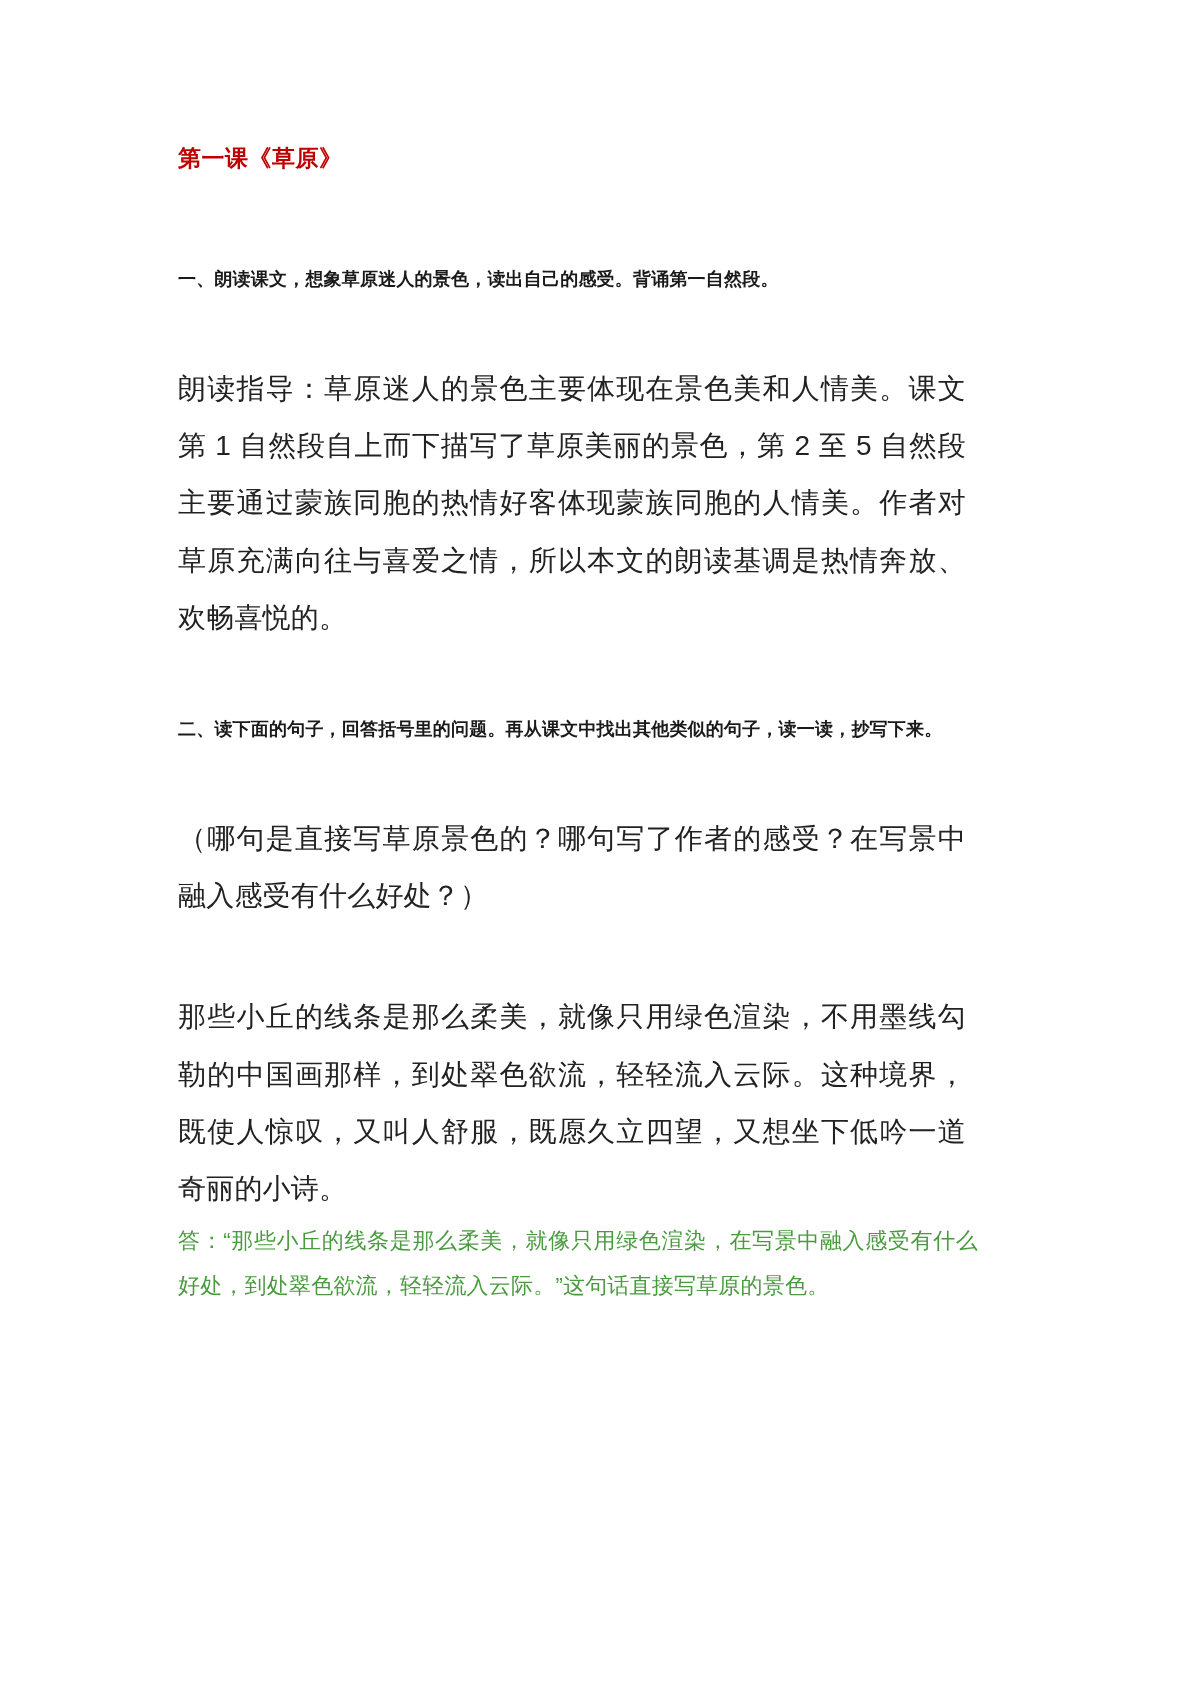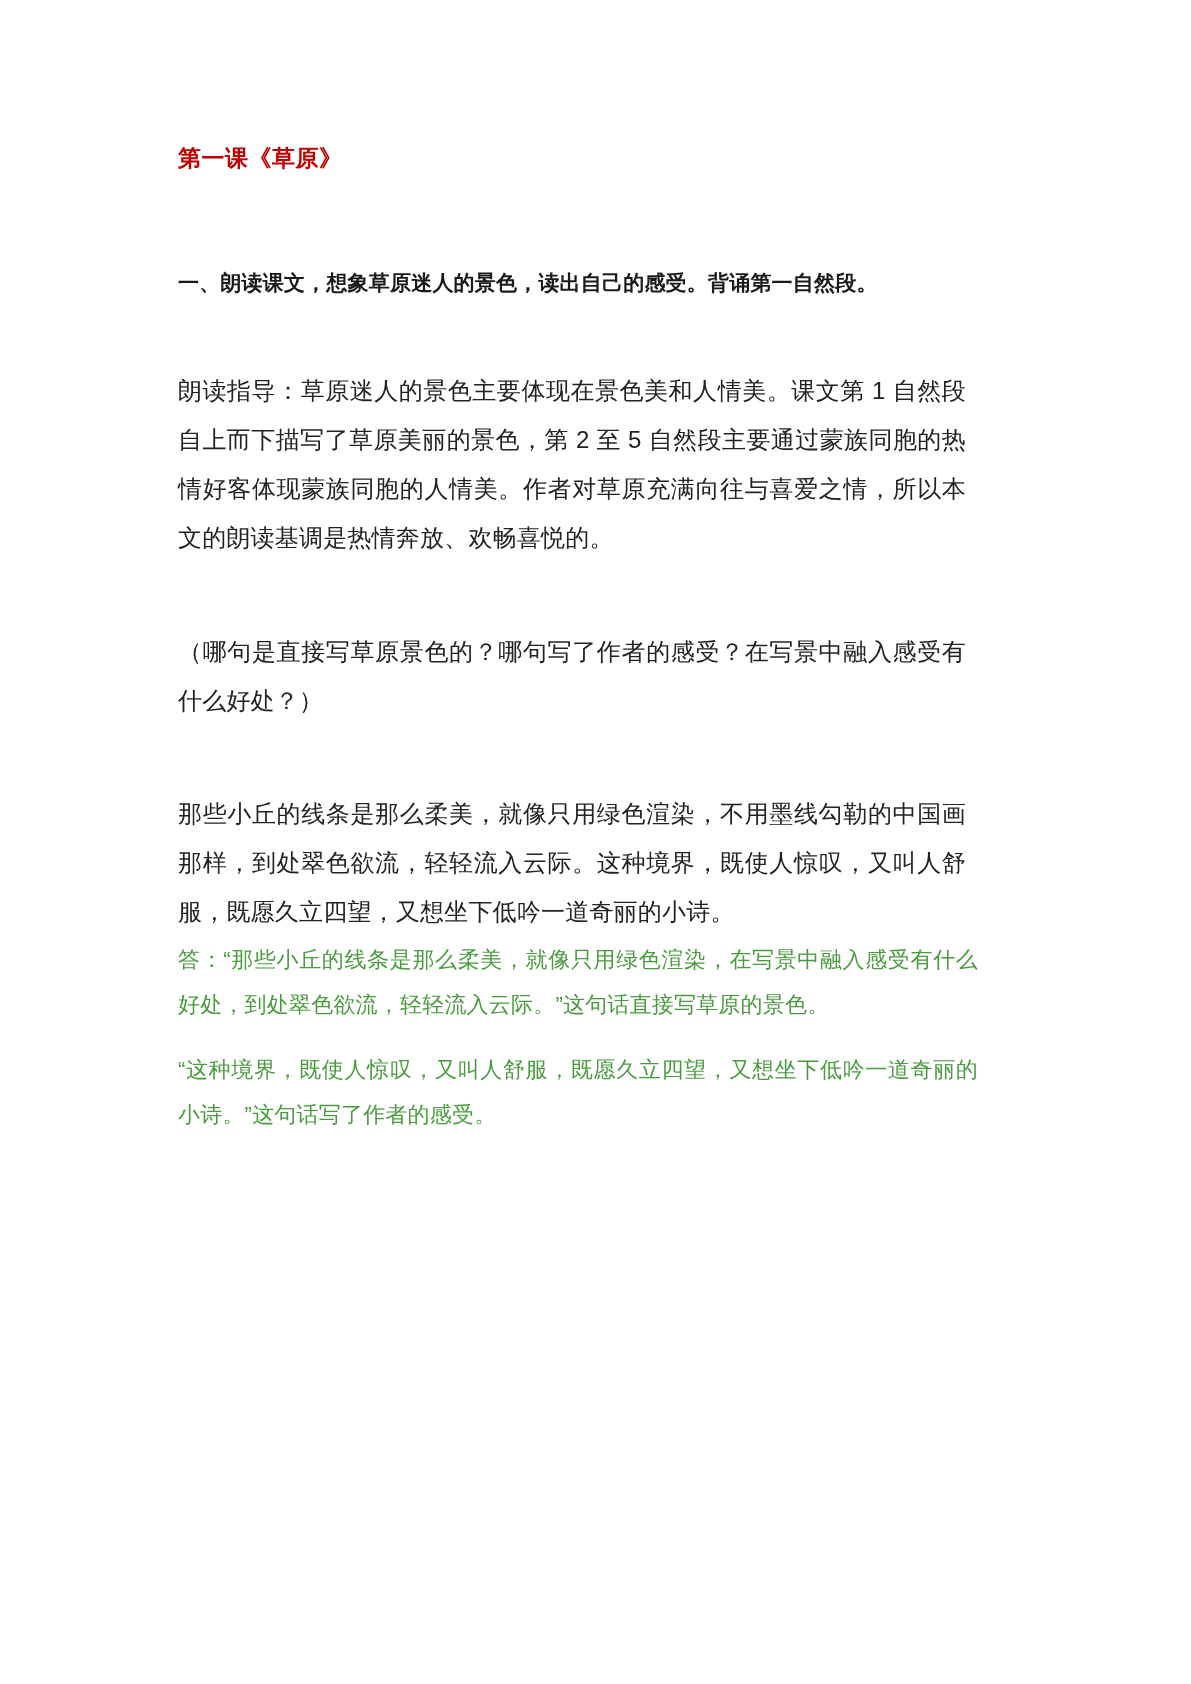--- a/index.html
+++ b/index.html
@@ -24,28 +24,28 @@
   .title {
     color: #c00000;
     font-weight: bold;
     font-size: 23px;
     letter-spacing: 0.5px;
     margin: 0 0 84px 0;
     line-height: 1.6;
   }
   .q-heading {
     font-weight: bold;
-    font-size: 21px;
+    font-size: 18px;
     color: #1a1a1a;
     line-height: 2.05;
     margin: 0 0 62px 0;
     letter-spacing: 0.2px;
   }
   .para {
-    font-size: 24px;
+    font-size: 28px;
     color: #222222;
     line-height: 2.05;
     margin: 0 12px 64px 0;
     text-align: justify;
     letter-spacing: 0.2px;
   }
   .para.tight {
     margin-bottom: 0;
   }
   .para.sub {
@@ -68,22 +68,22 @@
 <body>
 
 <div class="page">
 
   <h1 class="title">第一课《草原》</h1>
 
   <p class="q-heading">一、朗读课文，想象草原迷人的景色，读出自己的感受。背诵第一自然段。</p>
 
   <p class="para">朗读指导：草原迷人的景色主要体现在景色美和人情美。课文第 1 自然段自上而下描写了草原美丽的景色，第 2 至 5 自然段主要通过蒙族同胞的热情好客体现蒙族同胞的人情美。作者对草原充满向往与喜爱之情，所以本文的朗读基调是热情奔放、欢畅喜悦的。</p>
 
+  <p class="q-heading">二、读下面的句子，回答括号里的问题。再从课文中找出其他类似的句子，读一读，抄写下来。</p>
 
   <p class="para sub">（哪句是直接写草原景色的？哪句写了作者的感受？在写景中融入感受有什么好处？）</p>
 
   <p class="para tight">那些小丘的线条是那么柔美，就像只用绿色渲染，不用墨线勾勒的中国画那样，到处翠色欲流，轻轻流入云际。这种境界，既使人惊叹，又叫人舒服，既愿久立四望，又想坐下低吟一道奇丽的小诗。</p>
 
   <p class="answer">答：“那些小丘的线条是那么柔美，就像只用绿色渲染，在写景中融入感受有什么好处，到处翠色欲流，轻轻流入云际。”这句话直接写草原的景色。</p>
 
-  <p class="answer cont">“这种境界，既使人惊叹，又叫人舒服，既愿久立四望，又想坐下低吟一道奇丽的小诗。”这句话写了作者的感受。</p>
 
 </div>
 
 </body></html>

